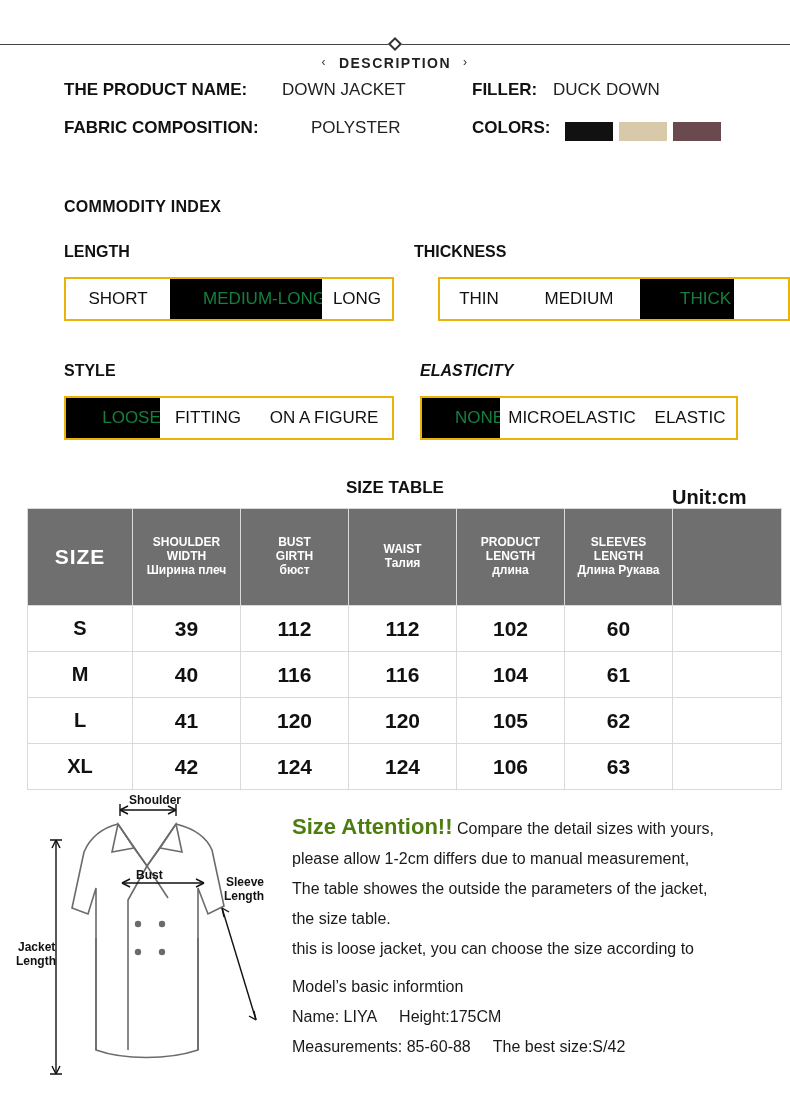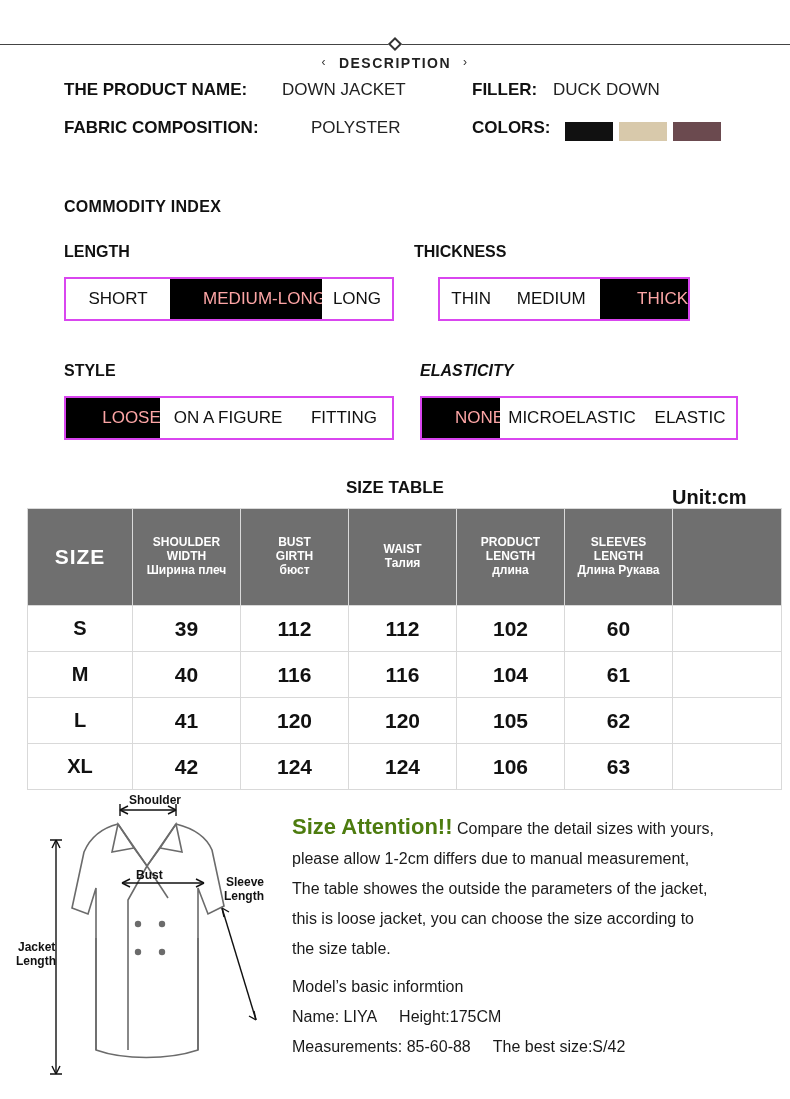--- a/index.html
+++ b/index.html
@@ -104,52 +104,52 @@
   }
 
   .idx-label {
     position: absolute;
     font-size: 16px;
     font-weight: bold;
     color: #111;
   }
   .opt-box {
     position: absolute;
-    border: 2px solid #d946ef;
+    border: 2px solid #eab308;
     display: flex;
     align-items: stretch;
     box-sizing: border-box;
     height: 44px;
   }
   .opt {
     display: flex;
     align-items: center;
     justify-content: center;
     font-size: 17px;
     color: #111;
     background: #fff;
     white-space: nowrap;
     box-sizing: border-box;
   }
   .opt.sel {
     background: #000;
-    color: #fca5a5;
+    color: #15803d;
     padding-left: 37px;
   }
 
   
   .g-length-lbl { left: 64px; top: 243px; }
   .g-length-box { left: 64px; top: 277px; width: 330px; }
   .g-length-box .o1 { width: 104px; }
   .g-length-box .o2 { width: 152px; }
   .g-length-box .o3 { width: 70px; }
 
   
   .g-thick-lbl { left: 414px; top: 243px; }
-  .g-thick-box { left: 438px; top: 277px; width: 252px; }
+  .g-thick-box { left: 438px; top: 277px; width: 352px; }
   .g-thick-box .o1 { width: 78px; }
   .g-thick-box .o2 { width: 122px; }
   .g-thick-box .o3 { width: 94px; }
 
   
   .g-style-lbl { left: 64px; top: 362px; }
   .g-style-box { left: 64px; top: 396px; width: 330px; }
   .g-style-box .o1 { width: 94px; }
   .g-style-box .o2 { width: 136px; }
   .g-style-box .o3 { width: 96px; }
@@ -293,22 +293,22 @@
 <div class="idx-label g-thick-lbl">THICKNESS</div>
 <div class="opt-box g-thick-box">
   <div class="opt o1">THIN</div>
   <div class="opt o2">MEDIUM</div>
   <div class="opt o3 sel">THICK</div>
 </div>
 
 <div class="idx-label g-style-lbl">STYLE</div>
 <div class="opt-box g-style-box">
   <div class="opt o1 sel">LOOSE</div>
+  <div class="opt o3">FITTING</div>
   <div class="opt o2">ON A FIGURE</div>
-  <div class="opt o3">FITTING</div>
 </div>
 
 <div class="idx-label g-elas-lbl">ELASTICITY</div>
 <div class="opt-box g-elas-box">
   <div class="opt o1 sel">NONE</div>
   <div class="opt o2">MICROELASTIC</div>
   <div class="opt o3">ELASTIC</div>
 </div>
 
 <div class="size-table-title">SIZE TABLE</div>
@@ -444,22 +444,22 @@
     </g>
   </svg>
 </div>
 
 <div class="notes">
   <div class="note-line">
     <span class="attention">Size Attention!!</span><span> Compare the detail sizes with yours,</span>
   </div>
   <div class="note-line">please allow 1-2cm differs due to manual measurement,</div>
   <div class="note-line">The table showes the outside the parameters of the jacket,</div>
+  <div class="note-line">the size table.</div>
   <div class="note-line">this is loose jacket, you can choose the size according to</div>
-  <div class="note-line">the size table.</div>
   <div class="model-title">Model’s basic informtion</div>
   <div class="note-line">
     <span>Name: LIYA</span><span class="gap-lg"></span><span>Height:175CM</span>
   </div>
   <div class="note-line">
     <span>Measurements:  85-60-88</span><span class="gap-lg"></span><span>The best size:S/42</span>
   </div>
 </div>
 
 </body></html>

